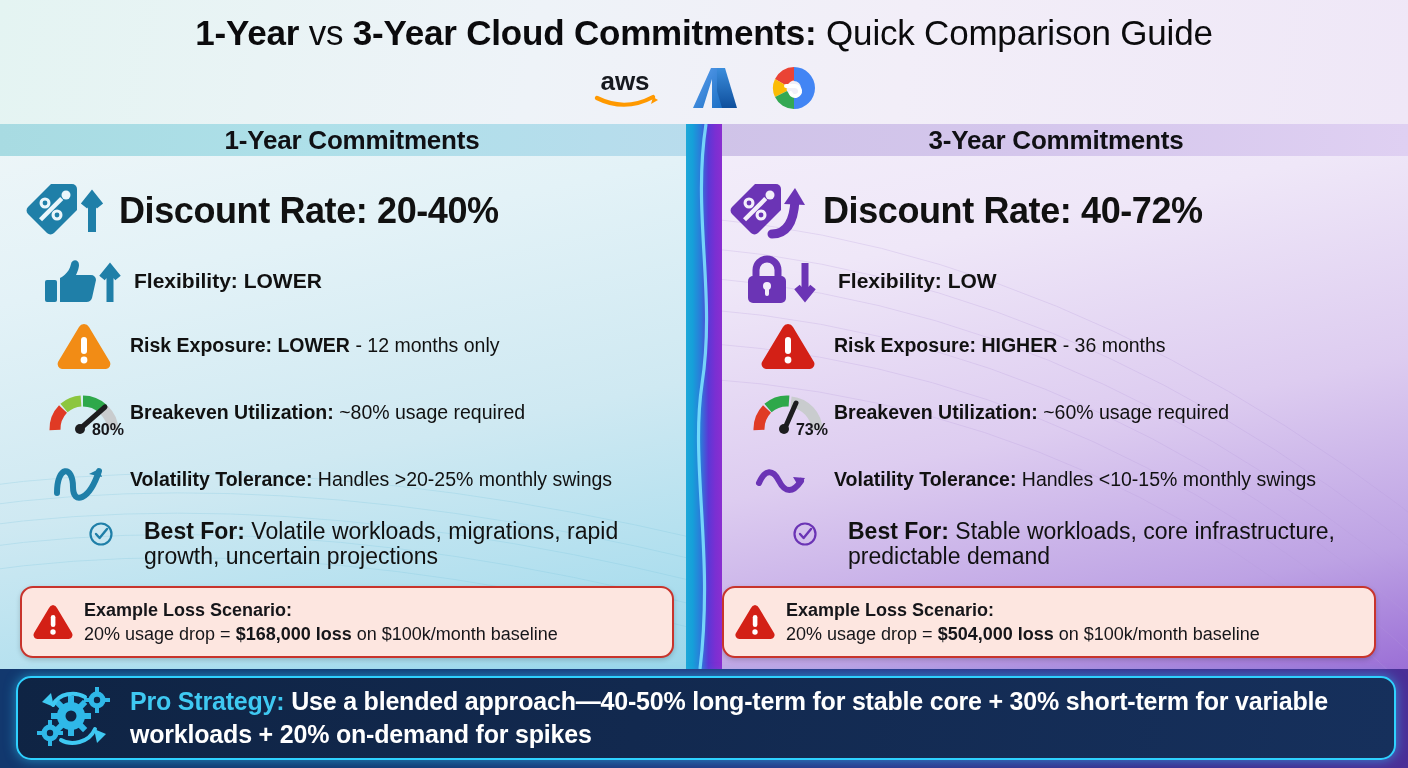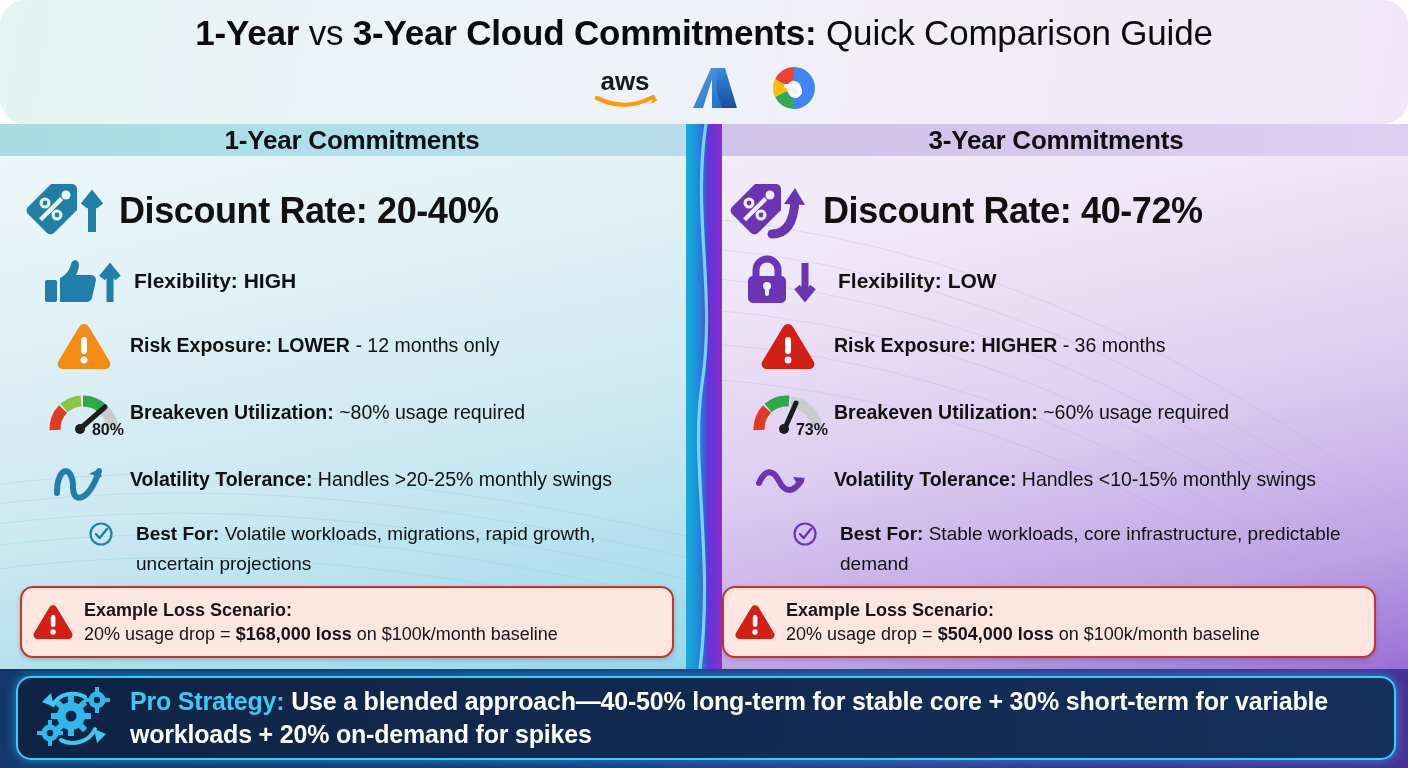--- a/index.html
+++ b/index.html
@@ -7,21 +7,20 @@
     width:1408px;height:768px;overflow:hidden;
     font-family:"Liberation Sans",sans-serif;
     background:#fff;
   }
   .canvas{position:relative;width:1408px;height:768px;overflow:hidden;}
 
   
   .titlebar{
     position:absolute;left:0;top:0;width:1408px;height:124px;
     background:linear-gradient(100deg,#e4f4f2 0%,#eef3f8 38%,#f2eef8 64%,#efe7f7 100%);
-    border-radius:25px;
   }
   .title{
     position:absolute;left:0;top:12px;width:1408px;text-align:center;
     font-size:35px;line-height:42px;letter-spacing:-.2px;color:#0b0b0d;
     font-weight:400;
   }
   .title b{font-weight:800;}
   .logos{
     position:absolute;left:0;top:62px;width:1408px;
     display:flex;justify-content:center;align-items:center;gap:30px;height:52px;
@@ -65,21 +64,21 @@
   .row-flex{height:62px;padding-left:36px;}
   .row-flex .ico{width:92px;}
   .row-flex .txt{font-size:21px;font-weight:800;margin-left:6px;}
 
   .row-std{height:67px;padding-left:44px;}
   .row-std .ico{width:80px;position:relative;}
   .row-std .txt{font-size:19.5px;font-weight:400;margin-left:6px;white-space:nowrap;}
 
   .row-best{padding-left:78px;min-height:58px;align-items:flex-start;padding-top:6px;}
   .row-best .ico{width:46px;padding-top:2px;}
-  .row-best .txt{font-size:19px;line-height:30px;margin-left:12px;max-width:520px;}
+  .row-best .txt{font-size:23px;line-height:25px;margin-left:20px;max-width:520px;}
 
   .gauge-lbl{
     position:absolute;left:0;width:100%;text-align:right;bottom:-3px;
     font-size:16px;font-weight:800;color:#16161a;
   }
 
   
   .lossbox{
     position:absolute;left:20px;width:650px;height:68px;top:462px;
     background:#fde6e0;border:2.5px solid #c8342c;border-radius:13px;
@@ -195,21 +194,21 @@
         <div class="ico">
           <svg width="86" height="50" viewBox="0 0 86 50">
             <g fill="#1f7fa8">
               <rect x="6" y="24" width="12" height="22" rx="2"></rect>
               <path d="M21 46 L21 22 C21 22 30 18 32 8 C33 3 40 3 40 9 C40 13 37 19 37 19 L52 19 A5 5 0 0 1 57 24 L53 42 A6 6 0 0 1 47 46 Z"></path>
             </g>
             <path d="M71 46 L71 14 M63 22 L71 12 L79 22" stroke="#1f7fa8" stroke-width="7" fill="none"></path>
           </svg>
         </div>
         <div class="txt">
-          <b>Flexibility:</b><b> HIGH</b>
+          <b>Flexibility:</b><b> LOWER</b>
         </div>
       </div>
 
       <div class="row row-std">
         <div class="ico">
           <svg width="58" height="52" viewBox="0 0 58 52">
             <path d="M29 4 A6 6 0 0 1 34 7 L55 42 A5 5 0 0 1 51 49 L7 49 A5 5 0 0 1 3 42 L24 7 A6 6 0 0 1 29 4 Z" fill="#f28c15"></path>
             <rect x="26" y="17" width="6" height="17" rx="3" fill="#fff"></rect>
             <circle cx="29" cy="40" r="3.4" fill="#fff"></circle>
           </svg>

